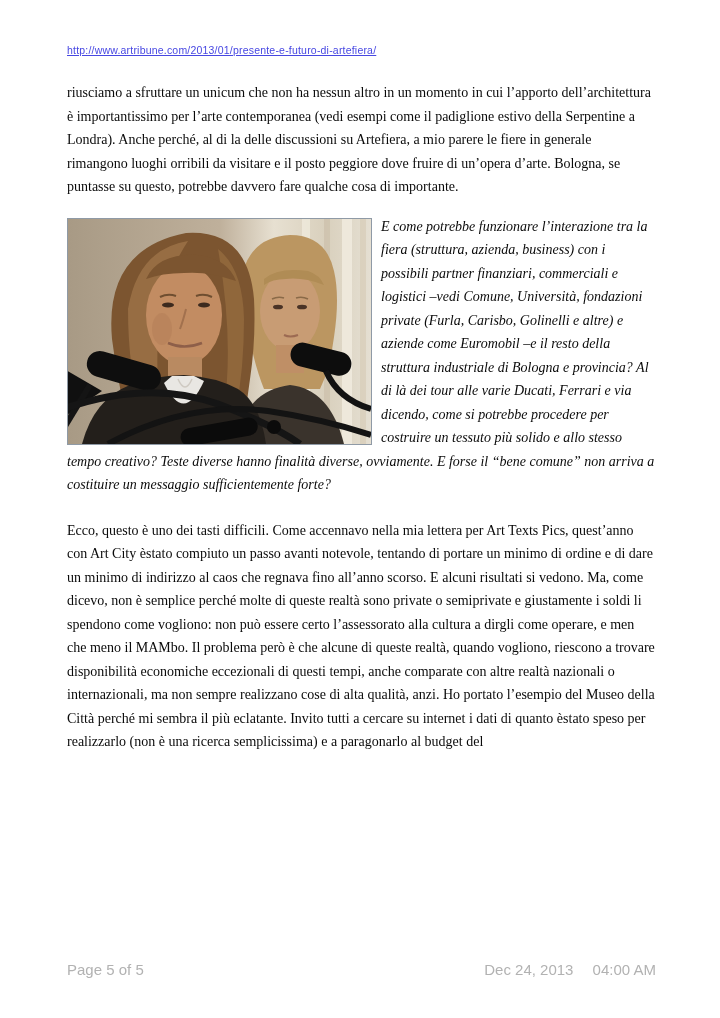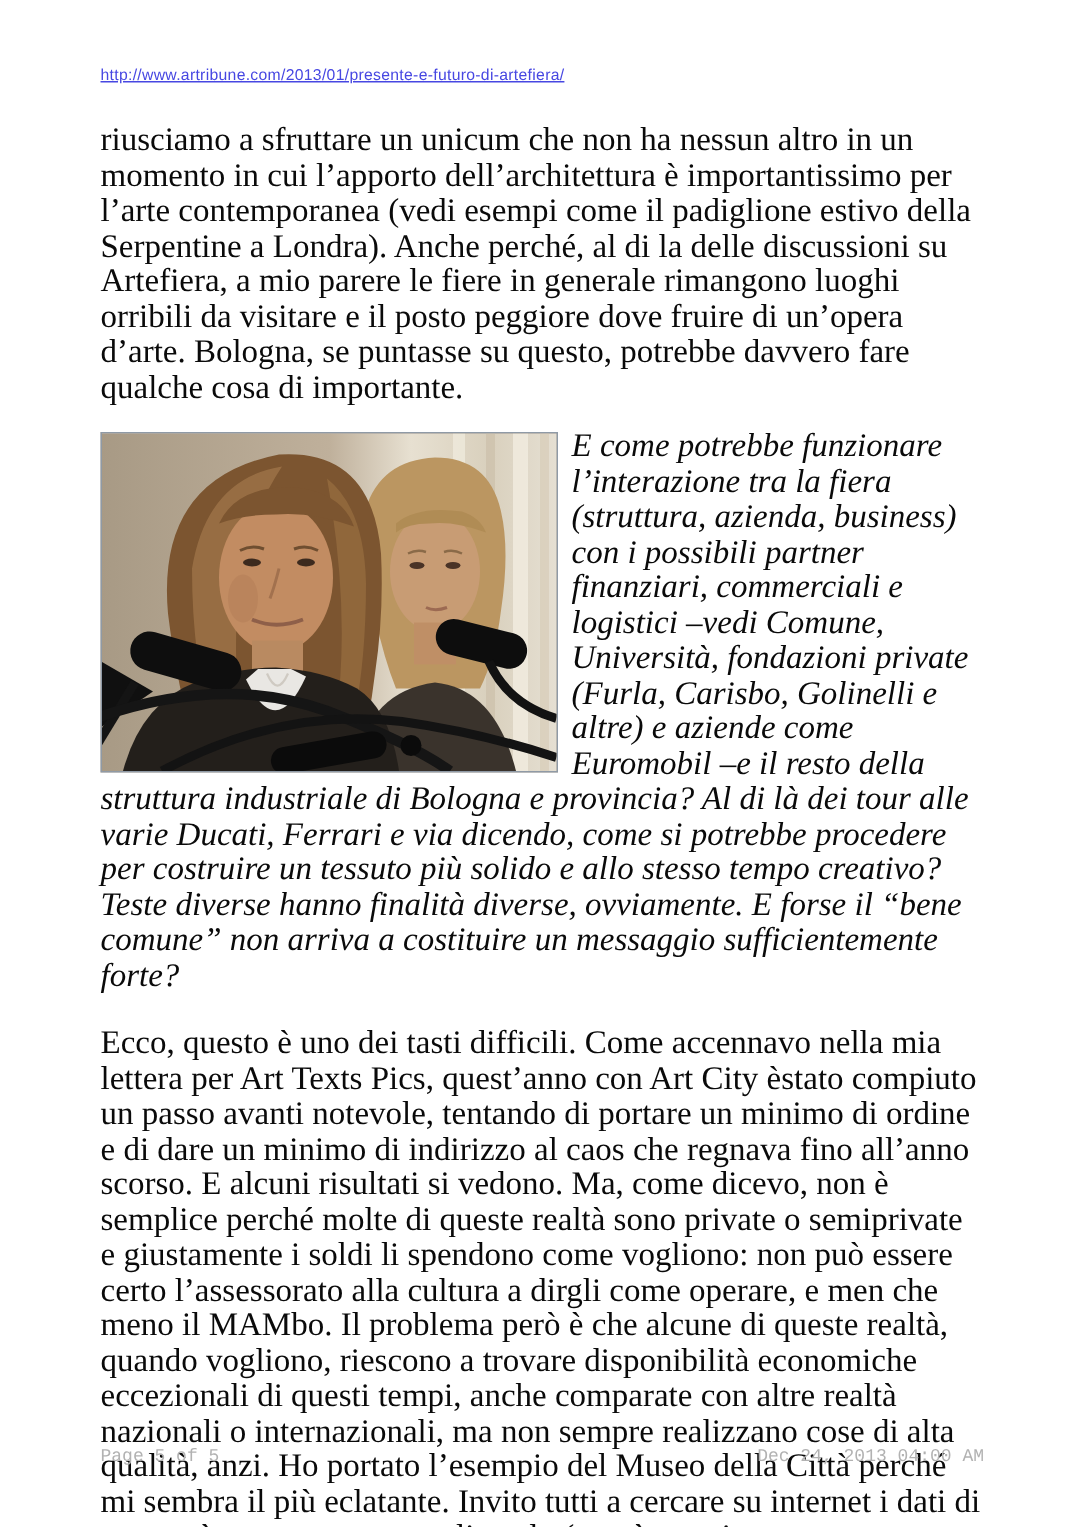--- a/index.html
+++ b/index.html
@@ -23,47 +23,47 @@
   .url-line{
     display:inline-block;
     font-family:"Liberation Sans", sans-serif;
     font-size:10.5px;
     color:var(--link-blue);
     text-decoration:underline;
     cursor:pointer;
     letter-spacing:0.2px;
   }
   .para{
-    font-size:22px;
+    font-size:14px;
     line-height:23.5px;
     text-align:left;
   }
   .intro{margin-top:23px;}
   .question-section{margin-top:16px;}
   .photo{
     float:left;
     width:305px;height:227px;
     border:1px solid var(--photo-border);
     margin:3px 9px 4px 0;
     background:#cabba7;
   }
   .photo svg{display:block;}
   .question{font-style:italic;}
   .answer{margin-top:22px;clear:both;}
   .page-footer{
     position:absolute;
     left:67px;right:64px;bottom:40px;
     display:flex;justify-content:space-between;align-items:baseline;
-    font-family:Liberation Mono, monospace;
-    font-size:12px;
+    font-family:Liberation Sans, sans-serif;
+    font-size:15px;
     color:var(--footer-gray);
     text-align:right;
   }
   .footer-right span{display:inline-block;}
-  .footer-time{}
+  .footer-time{margin-left:15px;}
 </style>
 </head>
 <body>
 
 <div class="page">
 
   <a class="url-line">http://www.artribune.com/2013/01/presente-e-futuro-di-artefiera/</a>
 
   <p class="para intro">riusciamo a sfruttare un unicum che non ha nessun altro in un momento in cui l’apporto dell’architettura è importantissimo per l’arte contemporanea (vedi esempi come il padiglione estivo della Serpentine a Londra). Anche perché, al di la delle discussioni su Artefiera, a mio parere le fiere in generale rimangono luoghi orribili da visitare e il posto peggiore dove fruire di un’opera d’arte. Bologna, se puntasse su questo, potrebbe davvero fare qualche cosa di importante.</p>
 

